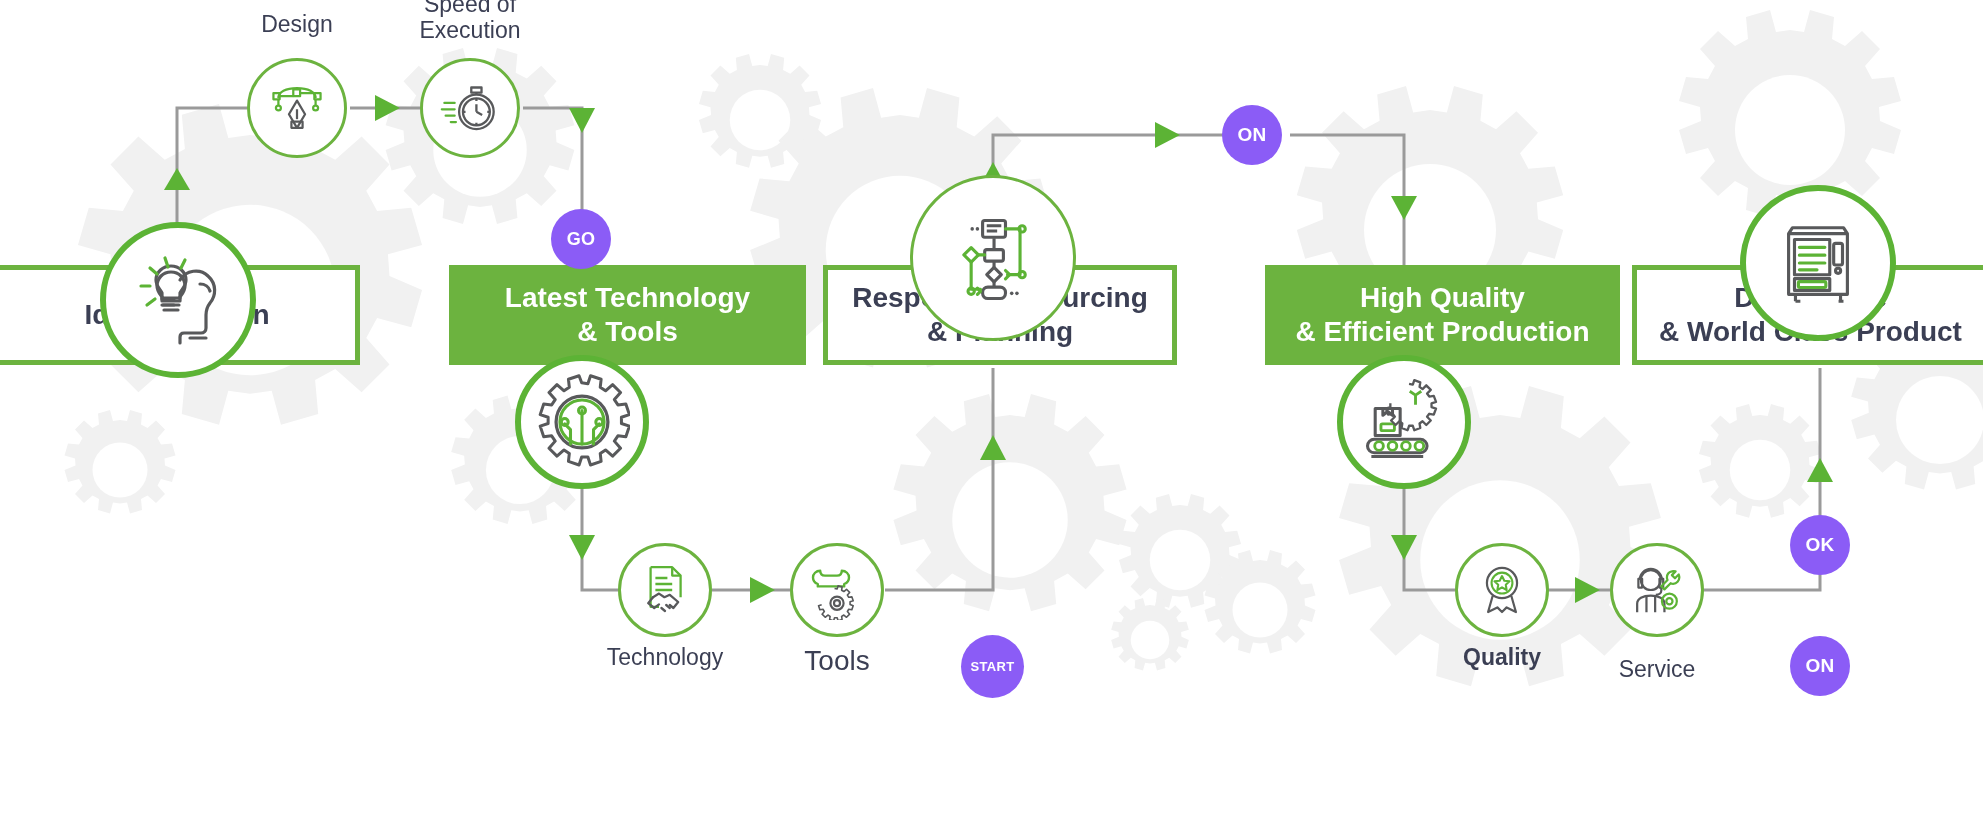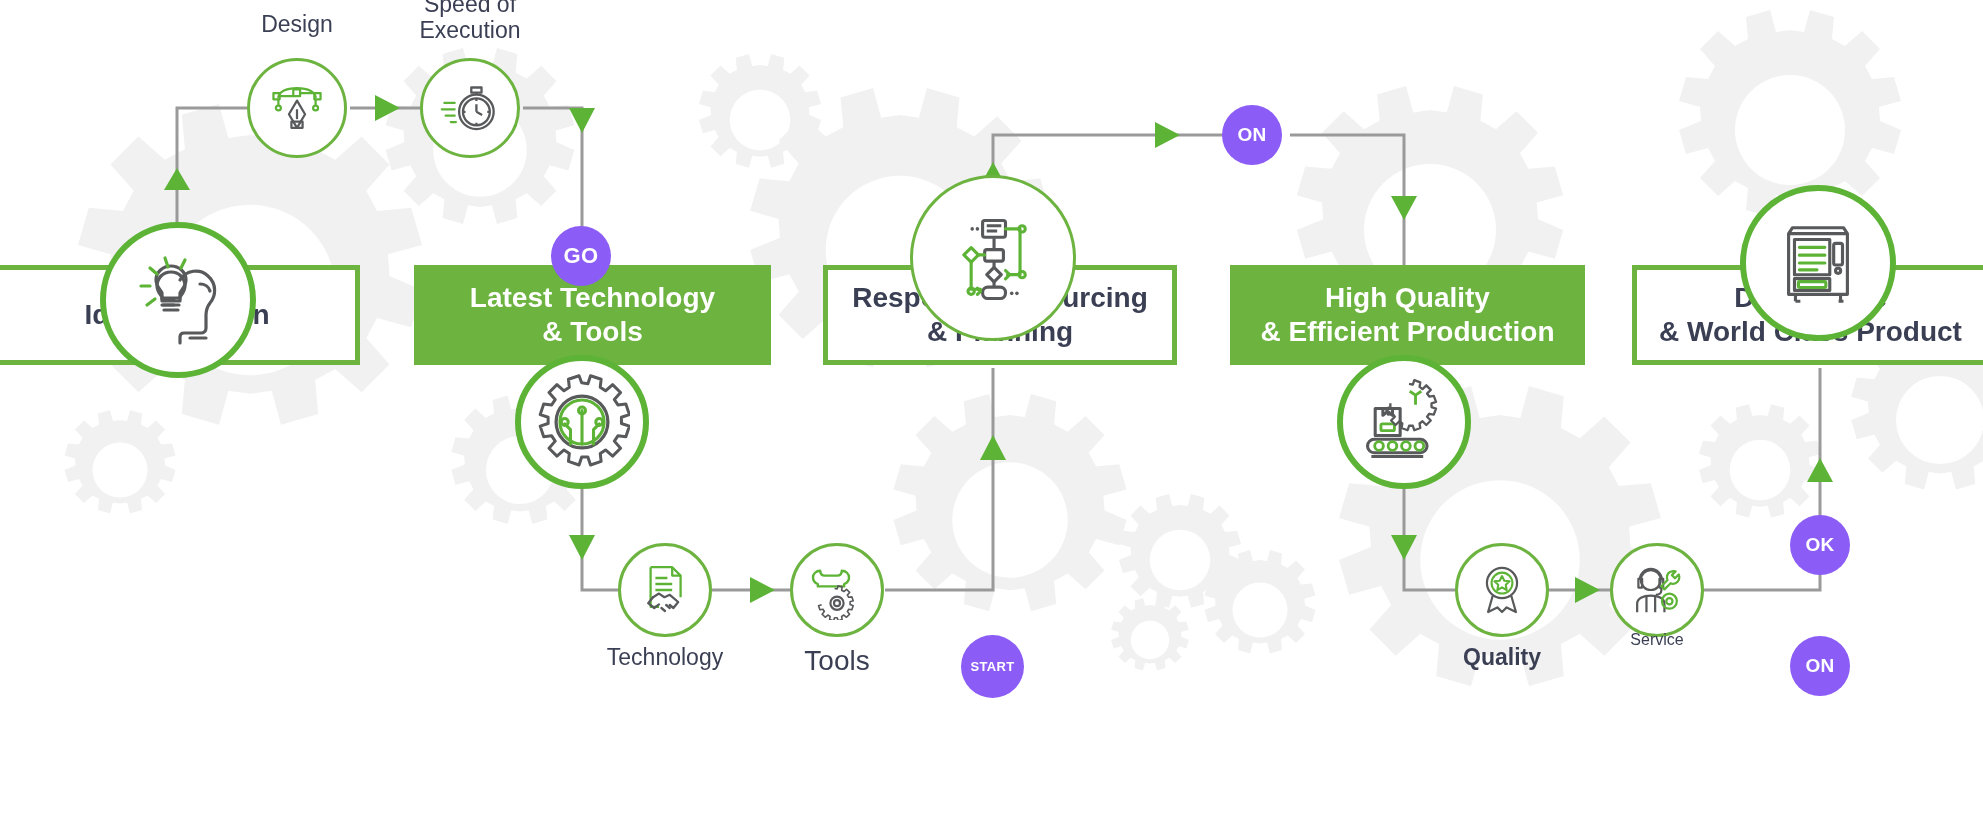--- a/index.html
+++ b/index.html
@@ -12,21 +12,21 @@
   #flow{z-index:1;}
 
   
   .box{position:absolute;z-index:2;box-sizing:border-box;display:flex;
        align-items:center;justify-content:center;text-align:center;
        line-height:1.22;}
   .box .boxlabel{display:block;padding:0 10px;white-space:pre-line;}
   .box.outline{background:#ffffff;border:5px solid #6CB33F;color:#3B3F54;
        font-weight:bold;}
   .box.filled{background:#6CB33F;border:5px solid #6CB33F;color:#ffffff;
-       font-weight:bold;}
+       font-weight:bold;margin-left:35px;}
 
   
   .circle{position:absolute;z-index:4;border-radius:50%;background:#ffffff;
           box-sizing:border-box;display:flex;align-items:center;
           justify-content:center;}
   .circle.thick{border:6px solid #5CB335;}
   .circle.thin{border:3px solid #6CB33F;}
   .circle svg{display:block;}
 
   
@@ -397,23 +397,23 @@
 
   <div class="caption" style="left:370px;top:-8px;width:200px;font-size:23px;">Speed of
 Execution</div>
 
   <div class="caption" style="left:565px;top:645px;width:200px;font-size:23px;">Technology</div>
 
   <div class="caption" style="left:737px;top:645px;width:200px;font-size:28px;">Tools</div>
 
   <div class="caption" style="left:1402px;top:645px;width:200px;font-size:23px;font-weight:bold;">Quality</div>
 
-  <div class="caption" style="left:1557px;top:631px;width:200px;font-size:16px;">Service</div>
-
-  <div class="badge" style="left:551px;top:226px;width:60px;height:60px;font-size:22px;">GO</div>
+  <div class="caption" style="left:1557px;top:657px;width:200px;font-size:23px;">Service</div>
+
+  <div class="badge" style="left:551px;top:209px;width:60px;height:60px;font-size:18px;">GO</div>
 
   <div class="badge" style="left:1222px;top:105px;width:60px;height:60px;font-size:19px;">ON</div>
 
   <div class="badge" style="left:961px;top:635px;width:63px;height:63px;font-size:13px;">START</div>
 
   <div class="badge" style="left:1790px;top:515px;width:60px;height:60px;font-size:19px;">OK</div>
 
   <div class="badge" style="left:1790px;top:636px;width:60px;height:60px;font-size:19px;">ON</div>
 
 </div>

